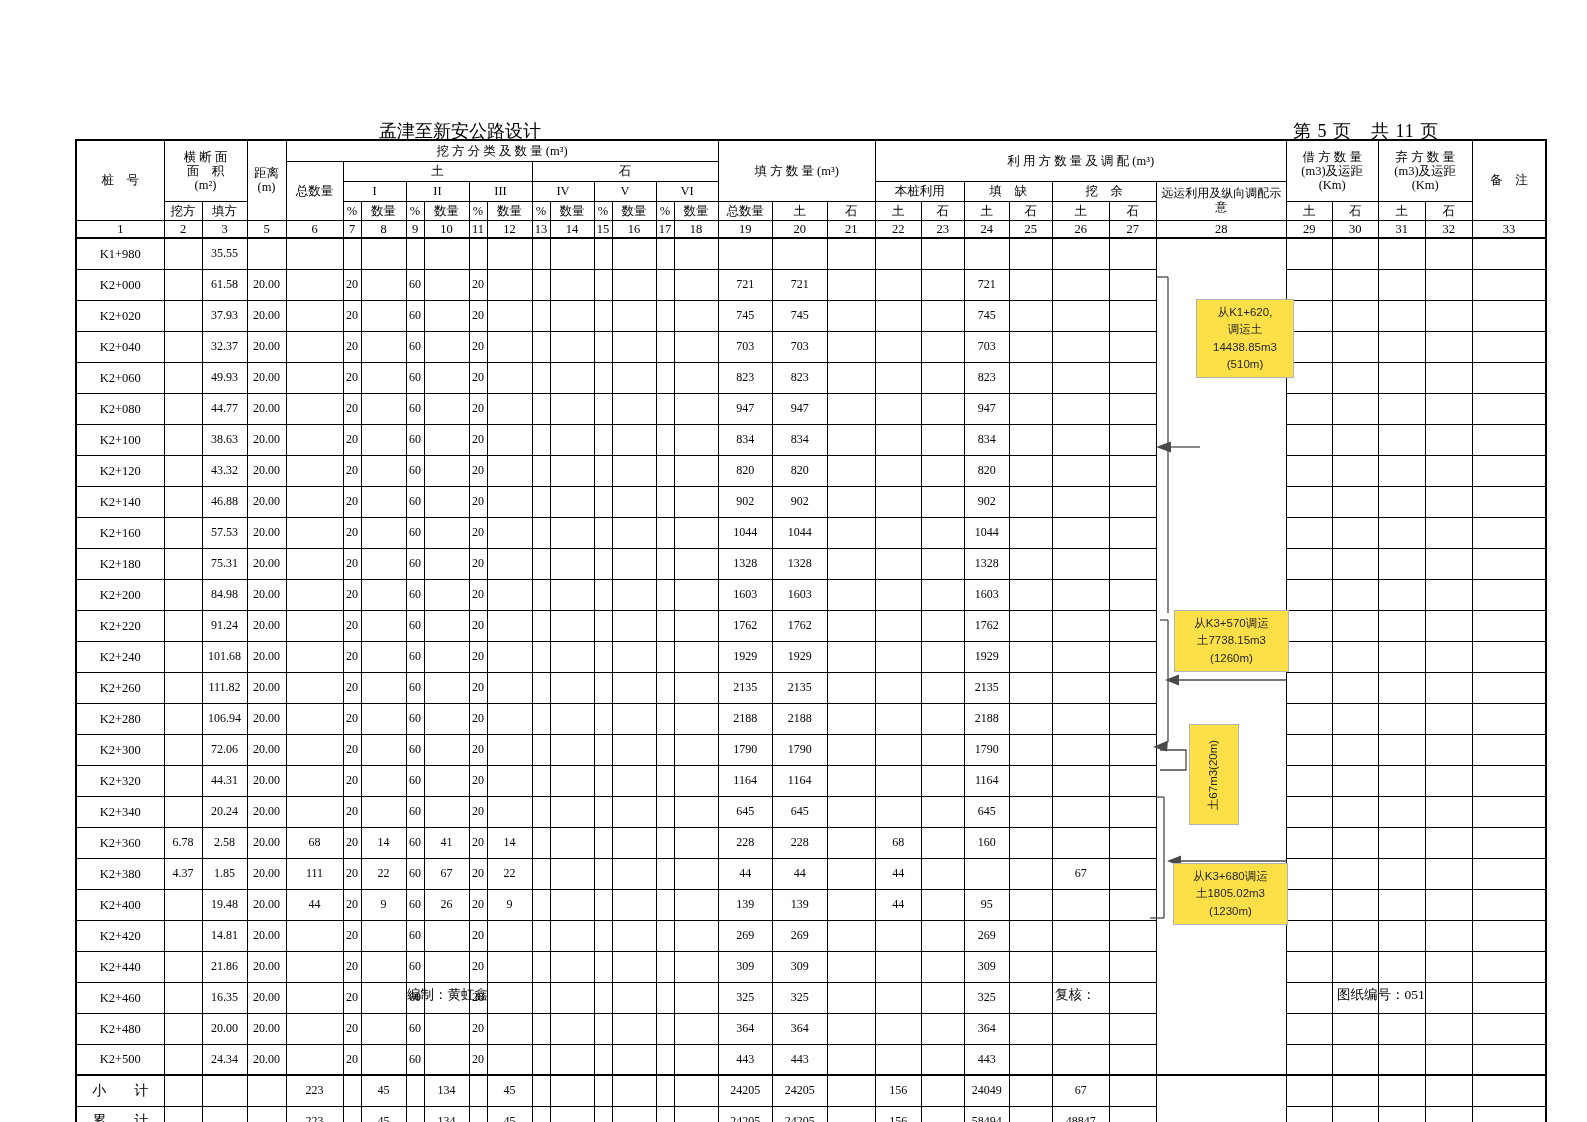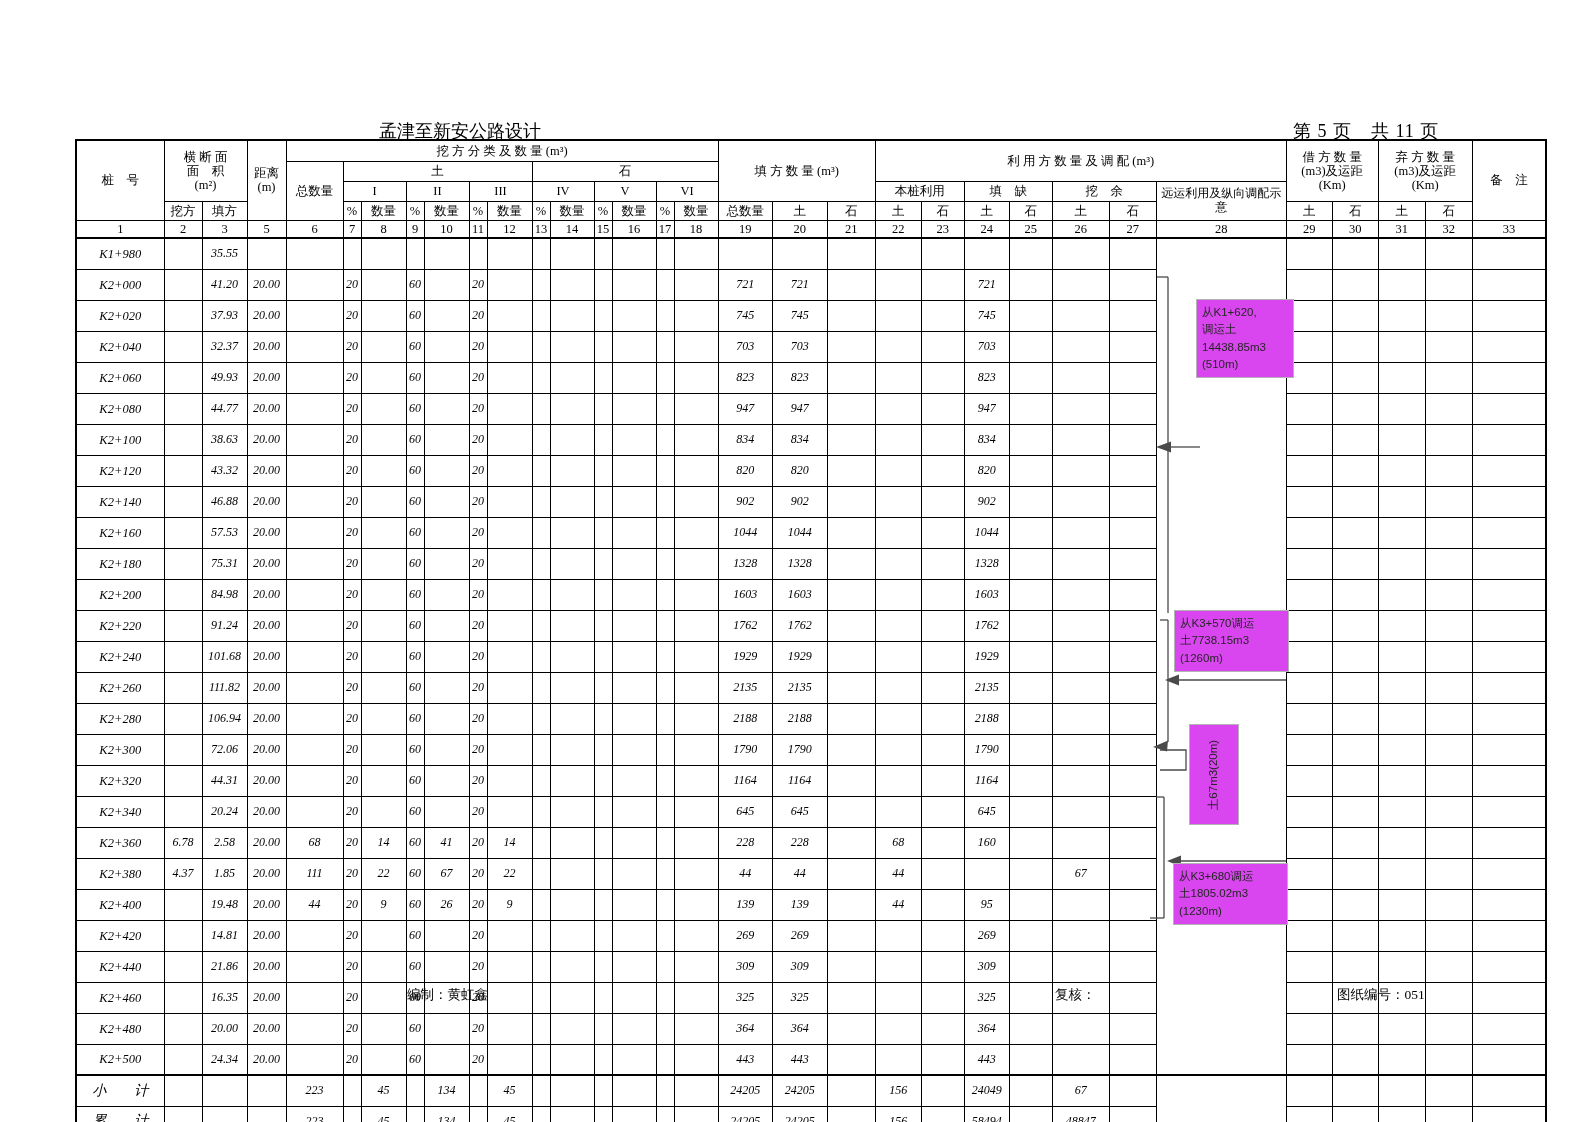--- a/index.html
+++ b/index.html
@@ -13,32 +13,32 @@
   .project{left:379px;}
   .page-info{left:1293px;letter-spacing:1px;}
   table.sheet-table{position:absolute;left:75px;top:139px;width:1470px;
         border-collapse:collapse;table-layout:fixed;border:2.5px solid #000;}
   th,td{border:1px solid #000;padding:0;margin:0;text-align:center;vertical-align:middle;
         font-weight:normal;font-size:12px;line-height:1.12;white-space:nowrap;overflow:hidden;
         font-family:"Liberation Serif","DejaVu Serif",serif;}
   thead th{font-size:12.5px;}
   tr.hr1{height:21px} tr.hr2{height:20px} tr.hr3{height:20px} tr.hr4{height:19px} tr.hr5{height:18px}
   tr.hr5 th{border-bottom:2.5px solid #000;}
-  tbody tr{height:31px;font-style:italic;}
+  tbody tr{height:31px;}
   tbody td{font-size:12px;}
   td.pile{font-size:12.5px;}
   tr.subtotal-row td{border-top:2.5px solid #000;}
   tr.subtotal-row td.pile,tr.cumulative-row td.pile{font-size:14px;}
   .small-h{font-size:12px;}
   .diagram-cell{background:#fff;}
   
   .overlay-svg{position:absolute;left:0;top:0;pointer-events:none;}
-  .note-box{position:absolute;background:#d946ef;border:1px solid #b3b3b3;color:#262626;
+  .note-box{position:absolute;background:#fde047;border:1px solid #b3b3b3;color:#262626;
             font-family:"Liberation Sans","DejaVu Sans",sans-serif;font-size:11.5px;
-            line-height:1.5;padding:4px 5px;text-align:left;white-space:nowrap;}
+            line-height:1.5;padding:4px 5px;text-align:center;white-space:nowrap;}
   .note-box.vert{padding:0;}
   .note-box.vert .vtext{position:absolute;left:50%;top:50%;
             transform:translate(-50%,-50%) rotate(-90deg);white-space:nowrap;}
   .footer-item{position:absolute;top:986px;font-size:13.5px;}
   .f-prepared{left:407px;} .f-checked{left:1055px;} .f-drawing{left:1337px;text-align:right;}
 </style>
 </head>
 <body>
 
 <div class="sheet">
@@ -220,21 +220,21 @@
           <td rowspan="27" class="diagram-cell"></td>
           <td></td>
           <td></td>
           <td></td>
           <td></td>
           <td></td>
         </tr>
         <tr>
           <td class="pile">K2+000</td>
           <td></td>
-          <td>41.20</td>
+          <td>61.58</td>
           <td>20.00</td>
           <td></td>
           <td>20</td>
           <td></td>
           <td>60</td>
           <td></td>
           <td>20</td>
           <td></td>
           <td></td>
           <td></td>

